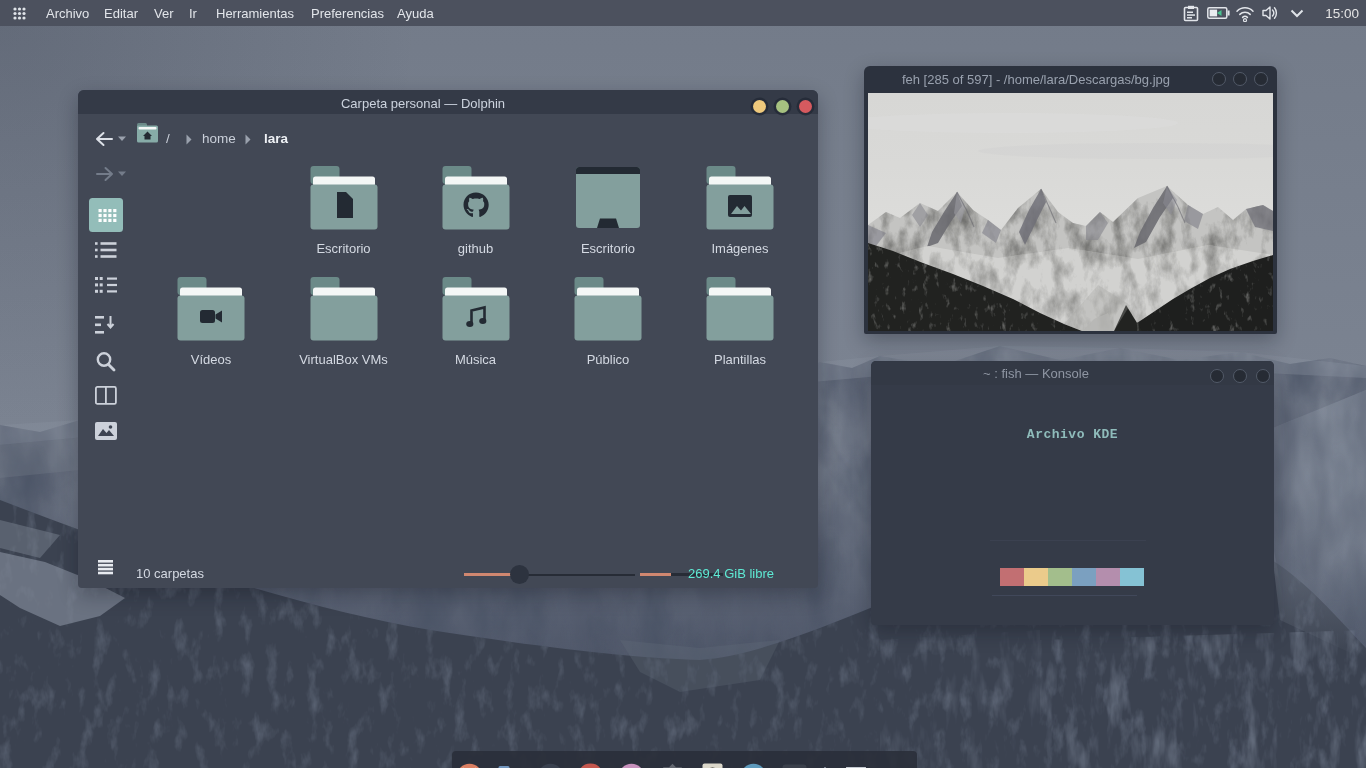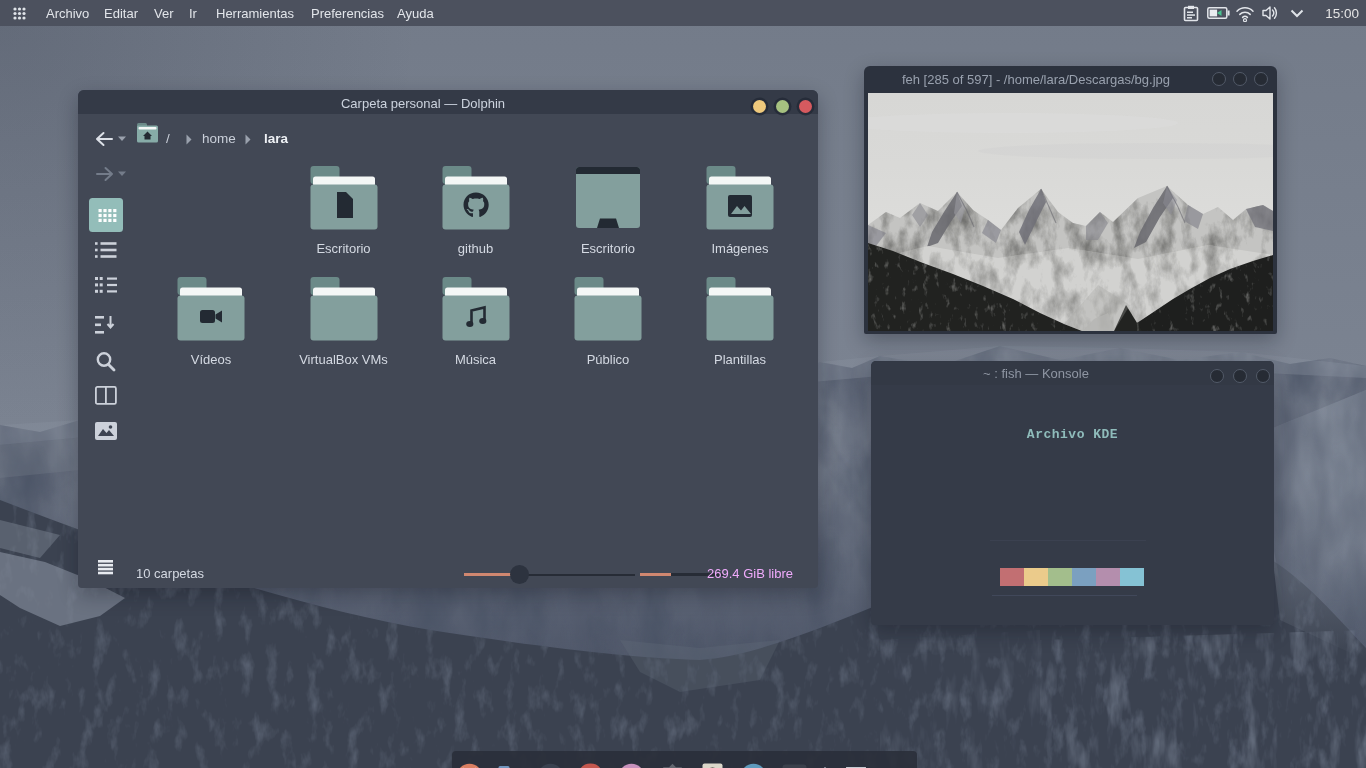--- a/index.html
+++ b/index.html
@@ -331,21 +331,21 @@
           <rect y="11.7" width="15" height="2.6"></rect>
         </g>
   </svg>
 
   <div class="abs" style="left:58px;top:476px;color:#d4d9e2;font-size:13px;">10 carpetas</div>
   <div class="abs" style="left:386px;top:483px;width:48px;height:2.5px;background:#d08770;"></div>
   <div class="abs" style="left:450px;top:483.5px;width:107px;height:2px;background:#272c36;"></div>
   <div class="abs" style="left:432px;top:474.5px;width:19px;height:19px;border-radius:50%;background:#2d333f;"></div>
   <div class="abs" style="left:562px;top:482.5px;width:31px;height:3.5px;background:#d08770;"></div>
   <div class="abs" style="left:593px;top:483px;width:52px;height:2.5px;background:#272c36;"></div>
-  <div class="abs" style="left:610px;top:476px;width:124px;color:#f0abfc;font-size:13px;text-align:center;white-space:nowrap;">269.4 GiB libre</div>
+  <div class="abs" style="left:610px;top:476px;width:124px;color:#5eead4;font-size:13px;text-align:left;white-space:nowrap;">269.4 GiB libre</div>
 
   <div class="cell" style="left:207.5px;top:76px">
     <svg width="68" height="64" viewBox="0 0 68 64">
           <use href="#folder"></use>
       <path d="M27,26 L36,26 L43,33 L43,52 L27,52 Z" fill="#232a33"></path>
     </svg>
     <br><span class="lbl">Escritorio</span>
   </div>
   <div class="cell" style="left:339.5px;top:76px">
     <svg width="68" height="64" viewBox="0 0 68 64">

